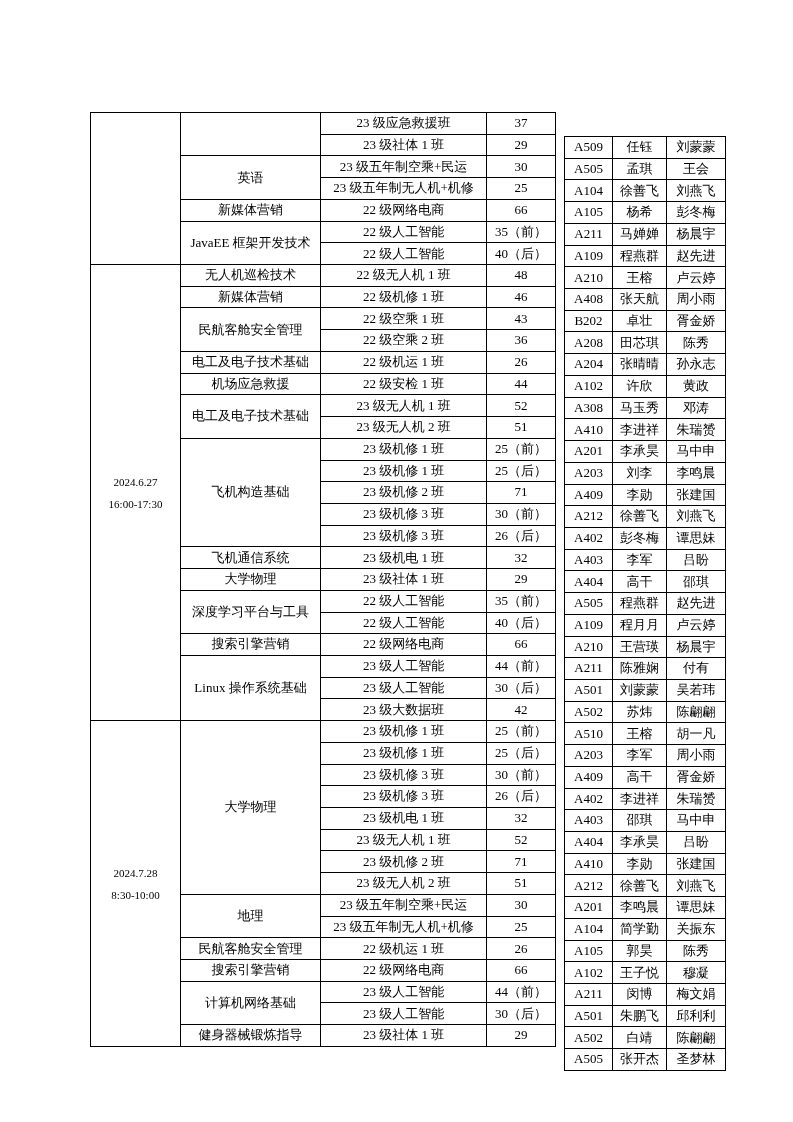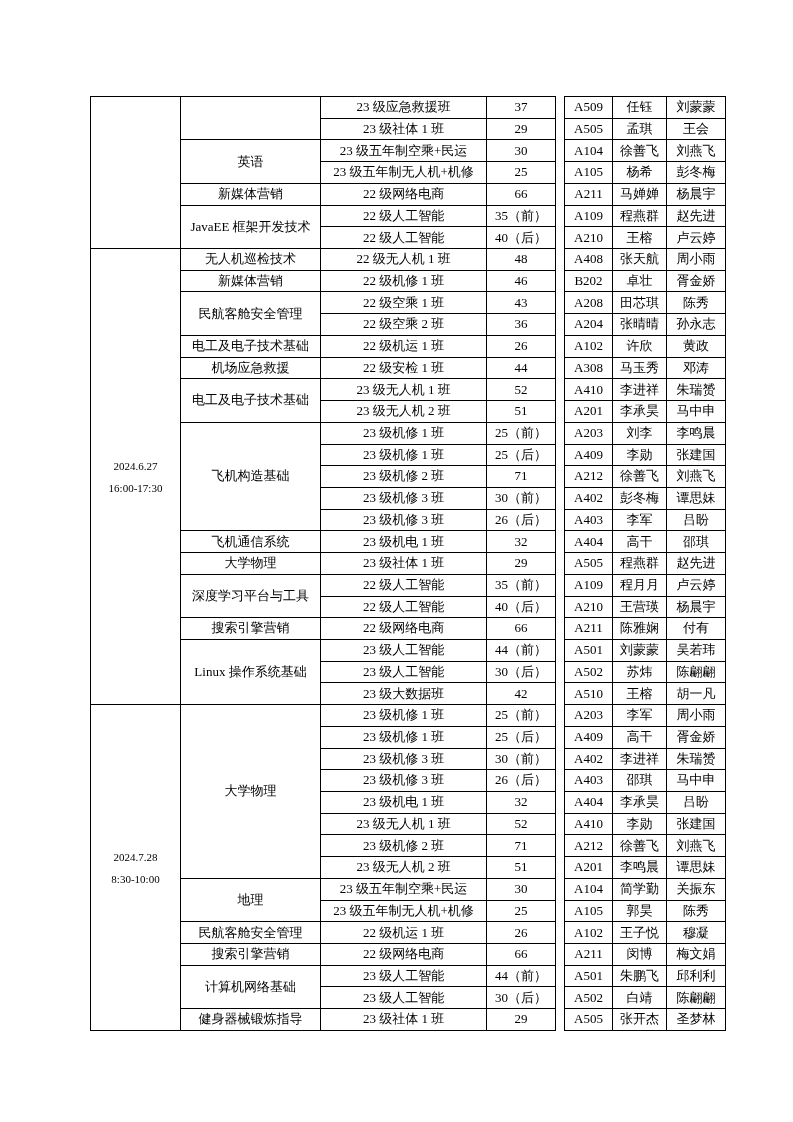--- a/index.html
+++ b/index.html
@@ -8,26 +8,26 @@
     width: 793px;
     height: 1122px;
     margin: 0 auto;
     background: #ffffff;
     font-family: "Liberation Serif", "DejaVu Serif", serif;
     color: #000000;
     overflow: hidden;
   }
   table.sched {
     position: absolute;
-    top: 96px;
+    top: 112px;
     border-collapse: collapse;
     table-layout: fixed;
   }
   table.sched-left  { left: 90px;  width: 465px; }
-  table.sched-right { left: 564px; width: 161px; }
+  table.sched-right { left: 564px; width: 161px; margin-top: 24px; }
   table.sched td {
     border: 1px solid #000000;
     padding: 0 1px;
     text-align: center;
     vertical-align: middle;
     font-size: 13px;
     line-height: 1.1;
     overflow: hidden;
     white-space: nowrap;
   }

